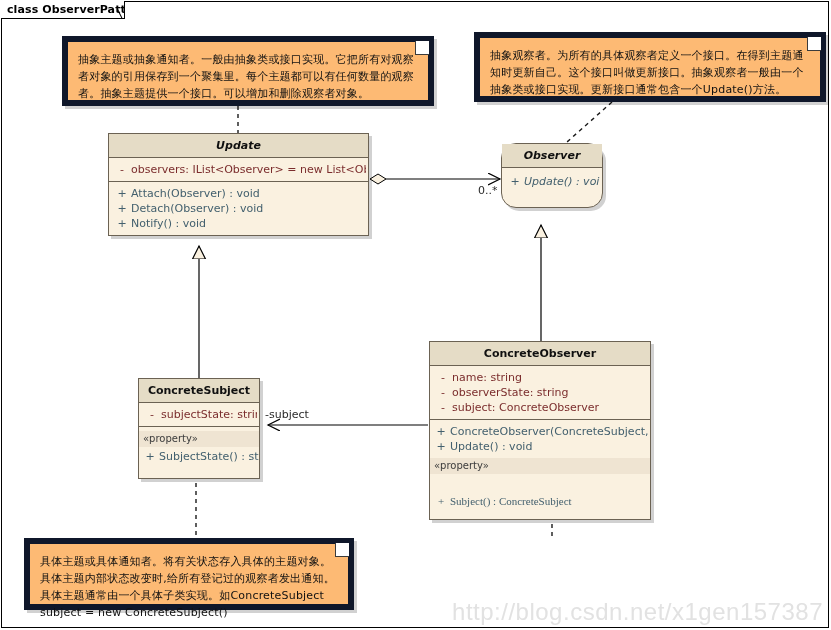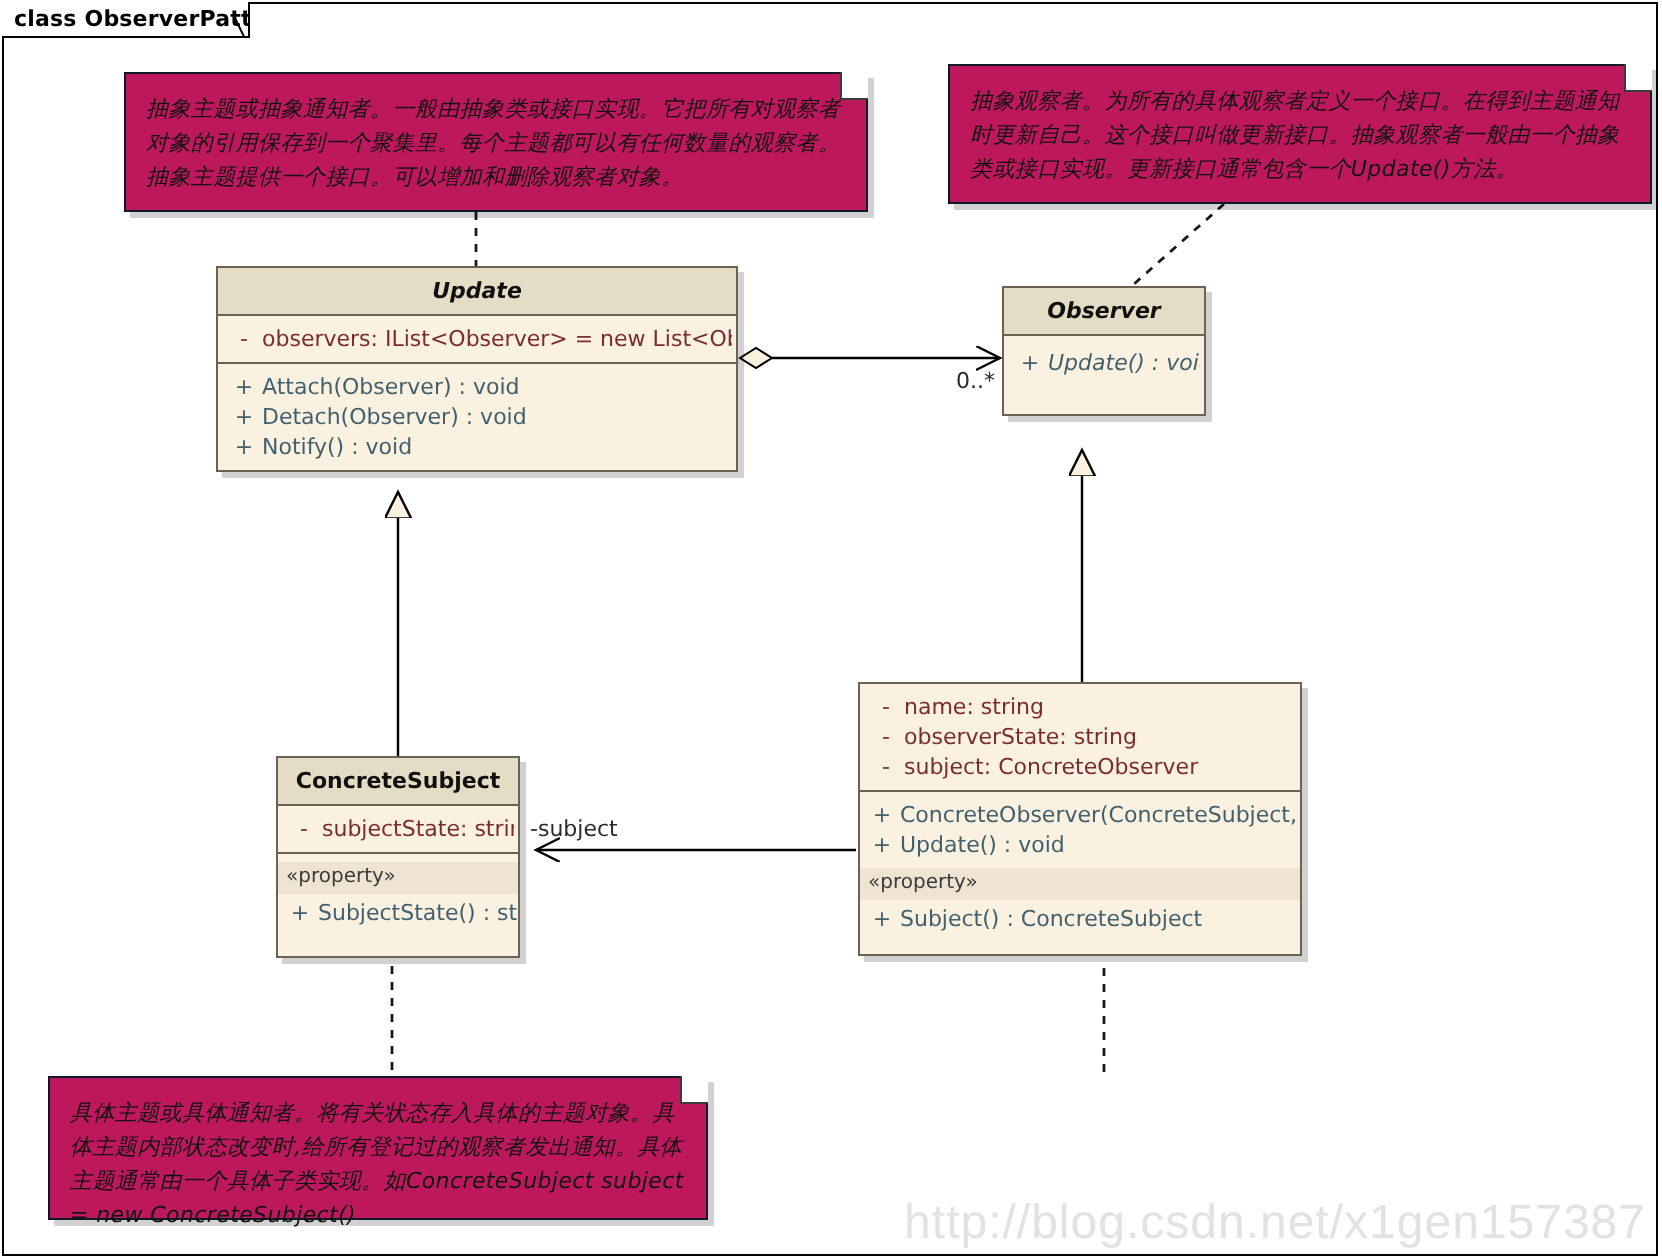--- a/index.html
+++ b/index.html
@@ -116,29 +116,28 @@
     font-size: 10px;
     line-height: 14px;
     padding: 1px 4px;
     white-space: nowrap;
   }
 
   
   .note {
     position: absolute;
     box-sizing: border-box;
-    background: #be185d;
-    border: 1px solid #0f172a;
+    background: #fdba74;
+    border: 6px solid #0f172a;
     box-shadow: 3px 3px 0 0 rgba(0,0,0,0.18);
     font-size: 11px;
     line-height: 17px;
     color: #111;
     padding: 9px 10px 6px 10px;
     letter-spacing: 0.2px;
-    font-style: italic;
   }
   .note .fold {
     position: absolute;
     right: -1px;
     top: -1px;
     width: 14px;
     height: 14px;
     background: #ffffff;
     border-left: 1px solid #3b3b3b;
     border-bottom: 1px solid #3b3b3b;
@@ -228,21 +227,21 @@
       </div>
       <div class="row meth">
         <span class="vis">+</span><span class="txt">Detach(Observer) : void</span>
       </div>
       <div class="row meth">
         <span class="vis">+</span><span class="txt">Notify() : void</span>
       </div>
     </div>
   </div>
 
-  <div class="uml" style="left:501px; top:143px; width:102px;">
+  <div class="uml" style="left:501px; top:143px; width:102px;border-radius:15px;">
     <div class="hdr abstract">Observer</div>
     <div class="sect last" style="padding:6px 2px 18px 2px;">
       <div class="row meth">
         <span class="vis">+</span><span class="txt abstract">Update() : void</span>
       </div>
     </div>
   </div>
 
   <div class="uml" style="left:138px; top:378px; width:122px;">
     <div class="hdr">ConcreteSubject</div>
@@ -253,40 +252,41 @@
     </div>
     <div class="sect last" style="padding:4px 0 14px 0;">
       <div class="stereo">«property»</div>
       <div class="row meth" style="margin-top:2px;">
         <span class="vis">+</span><span class="txt">SubjectState() : string</span>
       </div>
     </div>
   </div>
 
   <div class="uml" style="left:429px; top:341px; width:222px;">
+    <div class="hdr">ConcreteObserver</div>
     <div class="sect">
       <div class="row attr">
         <span class="vis">-</span><span class="txt">name:  string</span>
       </div>
       <div class="row attr">
         <span class="vis">-</span><span class="txt">observerState:  string</span>
       </div>
       <div class="row attr">
         <span class="vis">-</span><span class="txt">subject:  ConcreteObserver</span>
       </div>
     </div>
     <div class="sect last" style="padding:4px 0 10px 0;">
       <div class="row meth">
         <span class="vis">+</span><span class="txt">ConcreteObserver(ConcreteSubject, string)</span>
       </div>
       <div class="row meth">
         <span class="vis">+</span><span class="txt">Update() : void</span>
       </div>
       <div class="stereo" style="margin-top:4px;">«property»</div>
-      <div class="row meth" style="margin-top:2px;">
+      <div class="row meth" style="margin-top:20px;font-family:Liberation Serif, serif;">
         <span class="vis">+</span><span class="txt">Subject() : ConcreteSubject</span>
       </div>
     </div>
   </div>
 
   <div class="note" style="left:62px; top:36px; width:372px; height:70px;">
     <div class="fold"></div>
     <p>抽象主题或抽象通知者。一般由抽象类或接口实现。它把所有对观察者对象的引用保存到一个聚集里。每个主题都可以有任何数量的观察者。抽象主题提供一个接口。可以增加和删除观察者对象。</p>
   </div>
 

